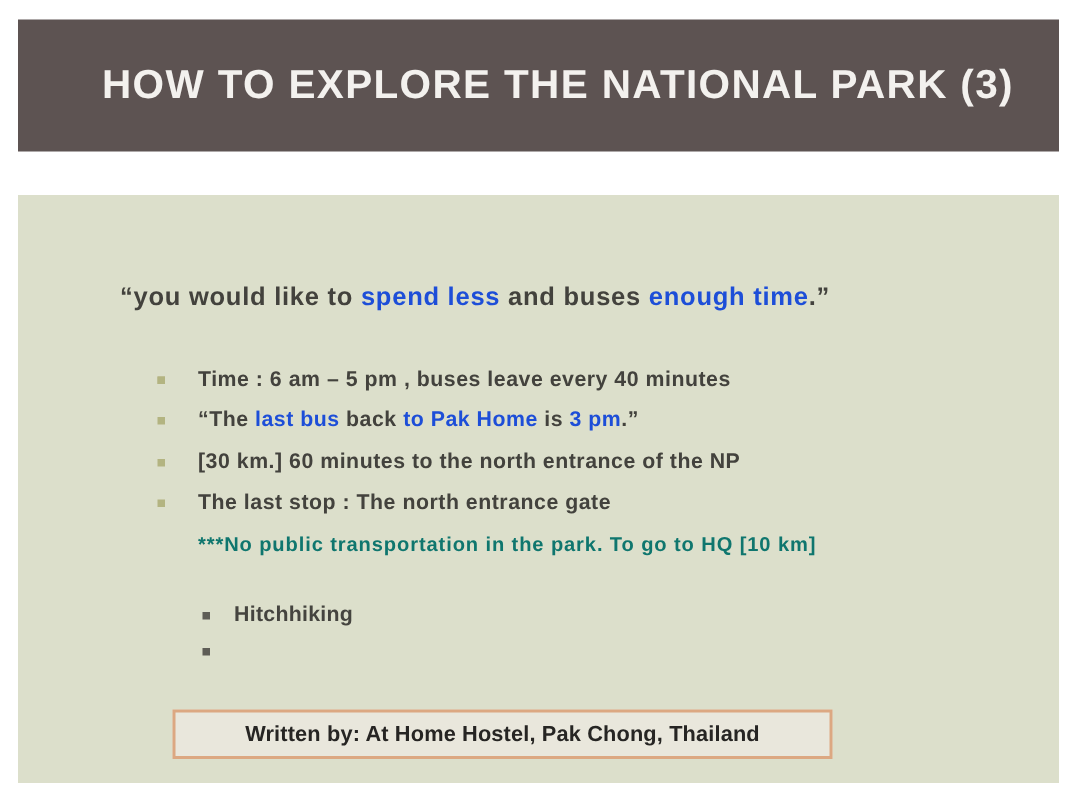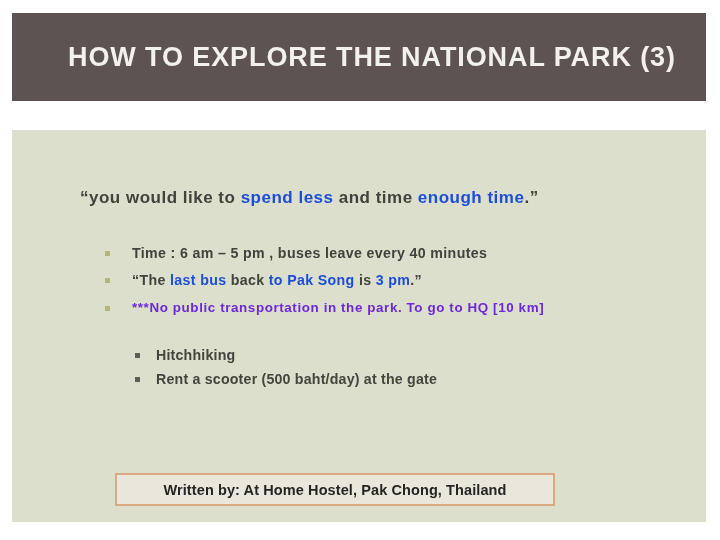--- a/index.html
+++ b/index.html
@@ -109,21 +109,21 @@
     width: 5px;
     height: 5px;
     background: #b3b481;
   }
 
   .note-line {
     position: relative;
     margin: 7px 0 9px 30px;
     font-size: 13.4px;
     font-weight: bold;
-    color: #6d28d9;
+    color: #0f766e;
     letter-spacing: 0.6px;
     white-space: nowrap;
   }
 
   .subbullets {
     margin-left: 30px;
     margin-top: 32px;
   }
   .sub-row {
     position: relative;
@@ -173,38 +173,38 @@
 <div class="slide">
 
   <div class="title-bar">
     <div class="title-text">How to Explore the National Park (3)</div>
   </div>
 
   <div class="content-panel">
 
 
     <div class="quote-line">
-      <span>“you would like to </span><span class="hl-orange">spend less</span><span> and time </span><span class="hl-orange">enough time</span><span>.”</span>
+      <span>“you would like to </span><span class="hl-orange">spend less</span><span> and buses </span><span class="hl-orange">enough time</span><span>.”</span>
     </div>
 
     <div class="bullets">
       <div id="bullets-host">
           <div class="bullet-row"><span class="bullet-marker"></span></div>
           <div class="bullet-row"><span class="bullet-marker"></span><span>Time : 6 am – 5 pm , buses leave every 40 minutes</span></div>
-          <div class="bullet-row"><span class="bullet-marker"></span><span>“The </span><span class="hl-orange">last bus</span><span> back </span><span class="hl-orange">to Pak Song</span><span> is </span><span class="hl-orange">3 pm</span><span>.”</span></div>
-          <div class="bullet-row"><span class="bullet-marker"></span></div>
-          <div class="bullet-row"><span class="bullet-marker"></span></div>
+          <div class="bullet-row"><span class="bullet-marker"></span><span>“The </span><span class="hl-orange">last bus</span><span> back </span><span class="hl-orange">to Pak Home</span><span> is </span><span class="hl-orange">3 pm</span><span>.”</span></div>
+          <div class="bullet-row"><span class="bullet-marker"></span><span>[30 km.] 60 minutes to the north entrance of the NP</span></div>
+          <div class="bullet-row"><span class="bullet-marker"></span><span>The last stop : The north entrance gate</span></div>
         </div>
 
       <div class="note-line">***No public transportation in the park. To go to HQ [10 km]</div>
 
       <div class="subbullets">
         <div id="subbullets-host">
             <div class="sub-row"><span class="sub-marker"></span><span>Hitchhiking</span></div>
-            <div class="sub-row"><span class="sub-marker"></span><span>Rent a scooter (500 baht/day) at the gate</span></div>
+            <div class="sub-row"><span class="sub-marker"></span></div>
           </div>
       </div>
     </div>
 
     <div class="attrib-box">
       <span class="attrib-text">Written by: At Home Hostel, Pak Chong, Thailand</span>
     </div>
 
   </div>
 </div>

